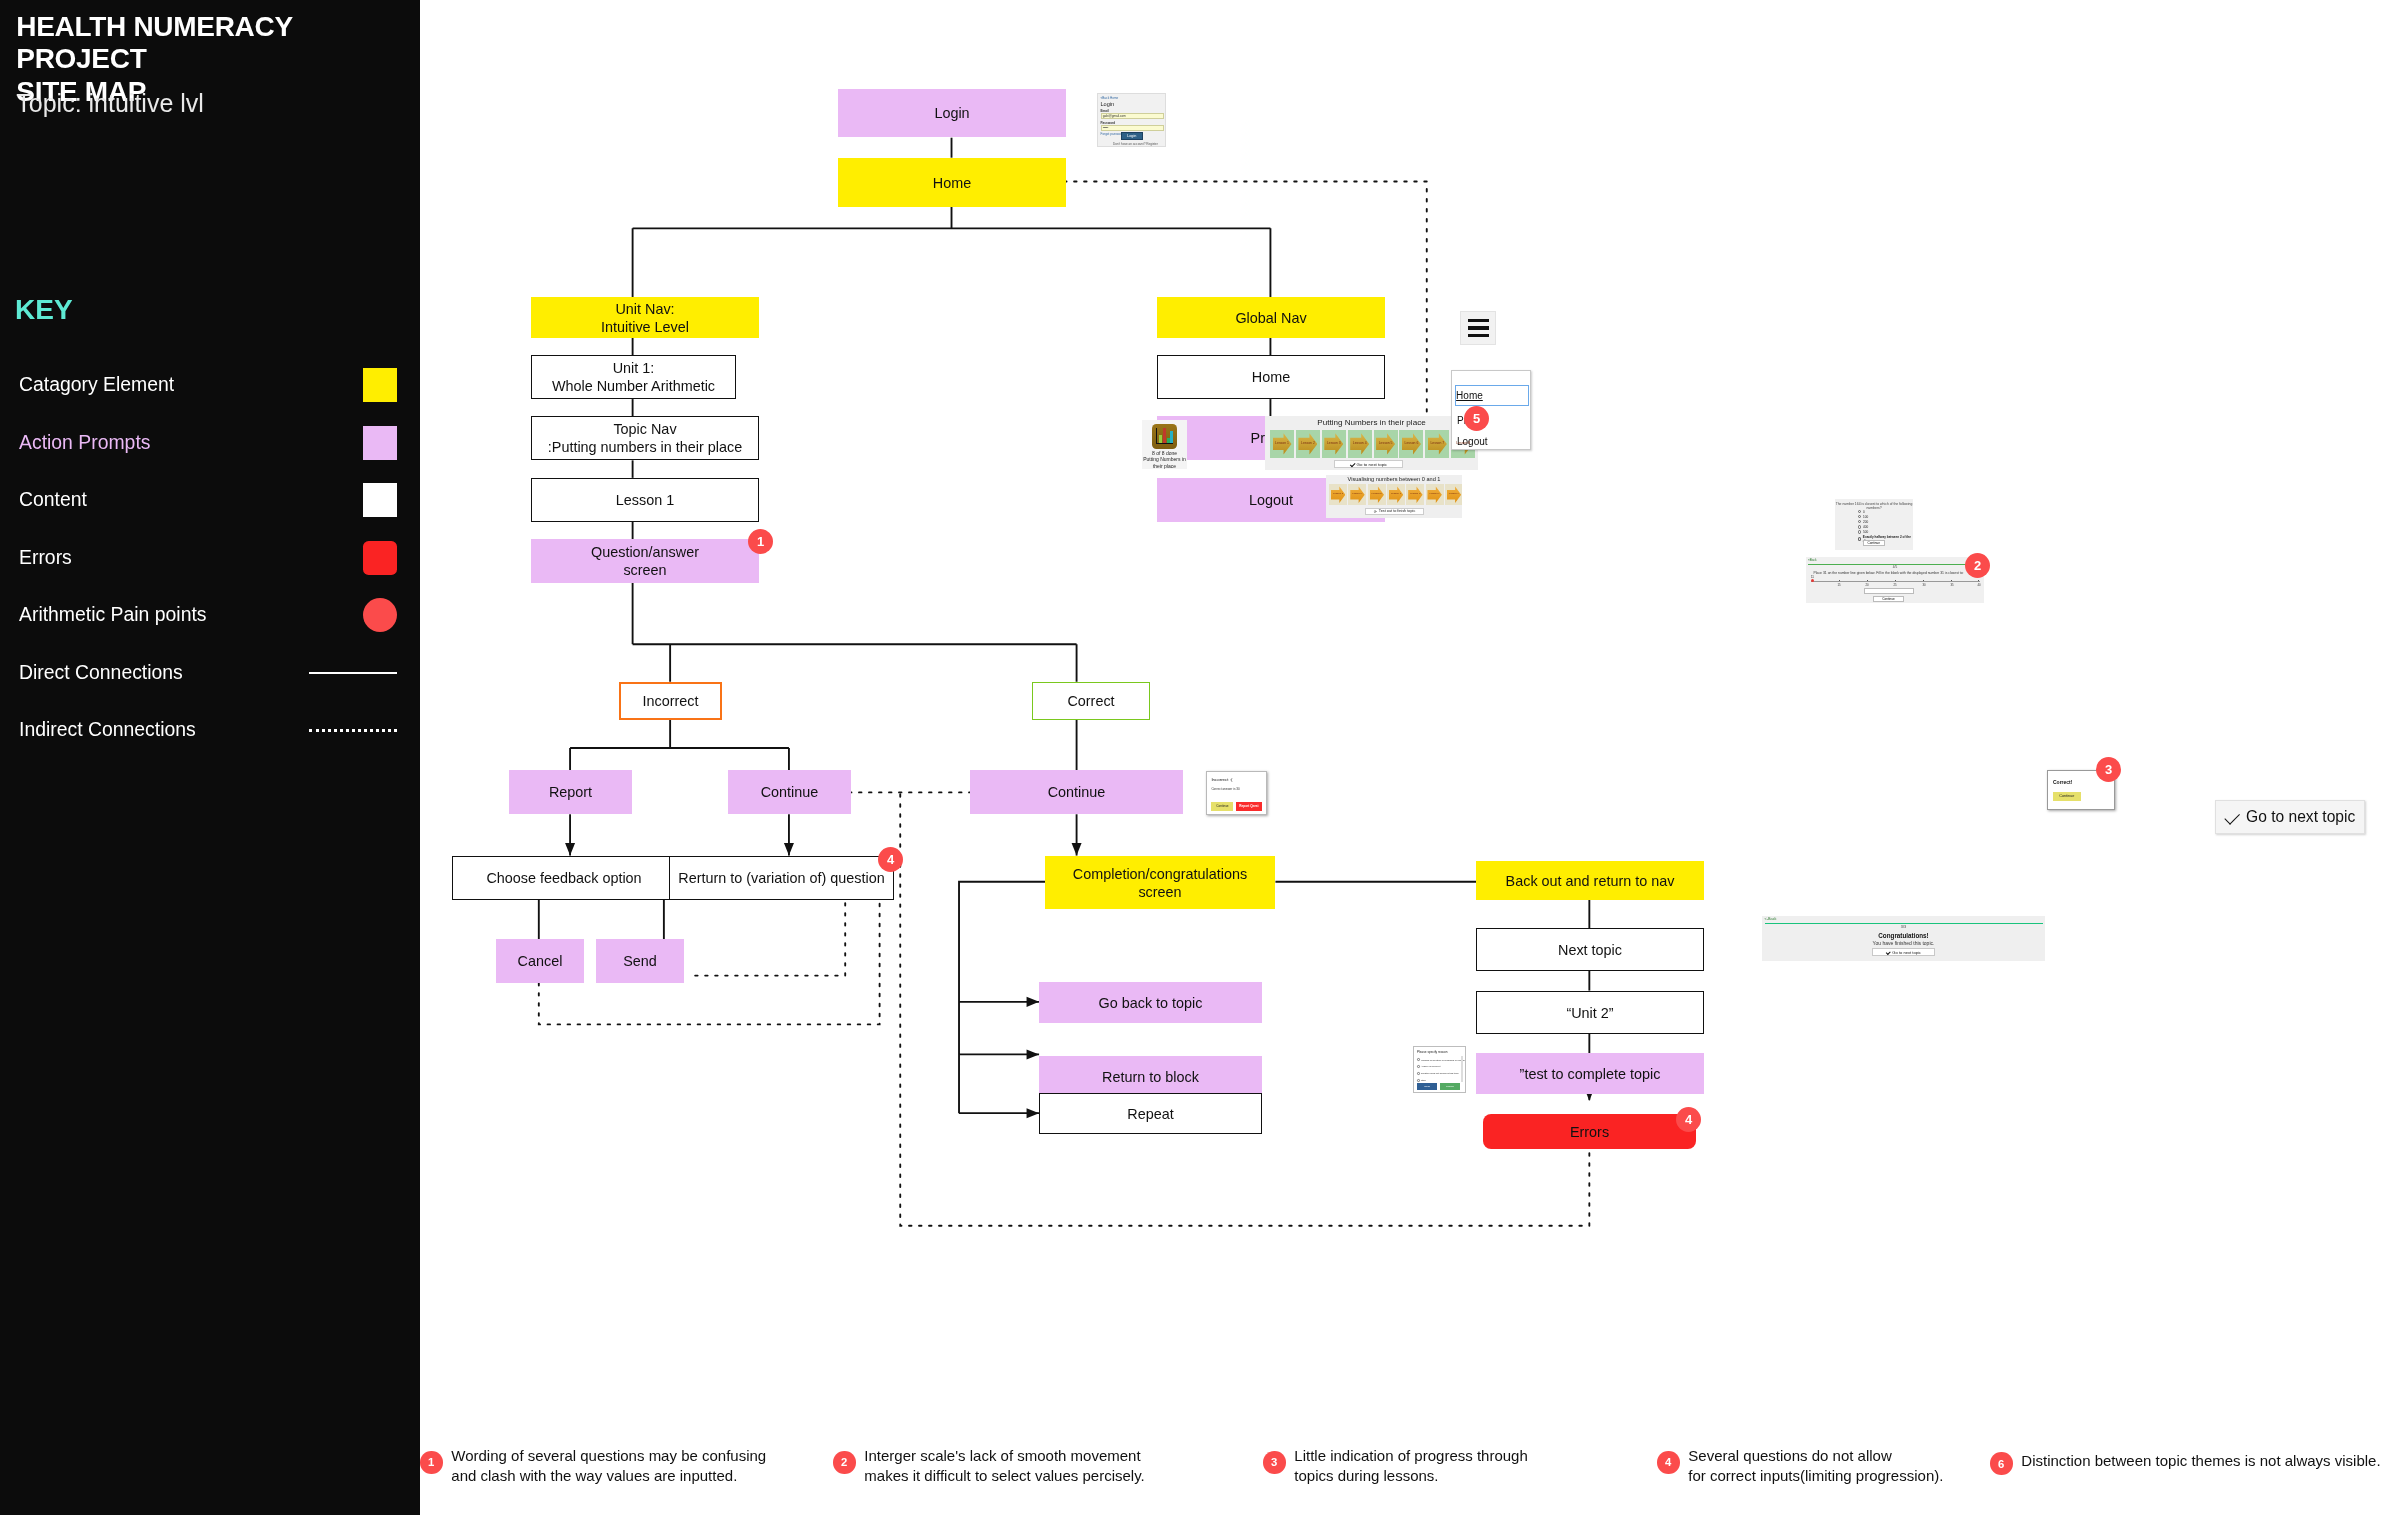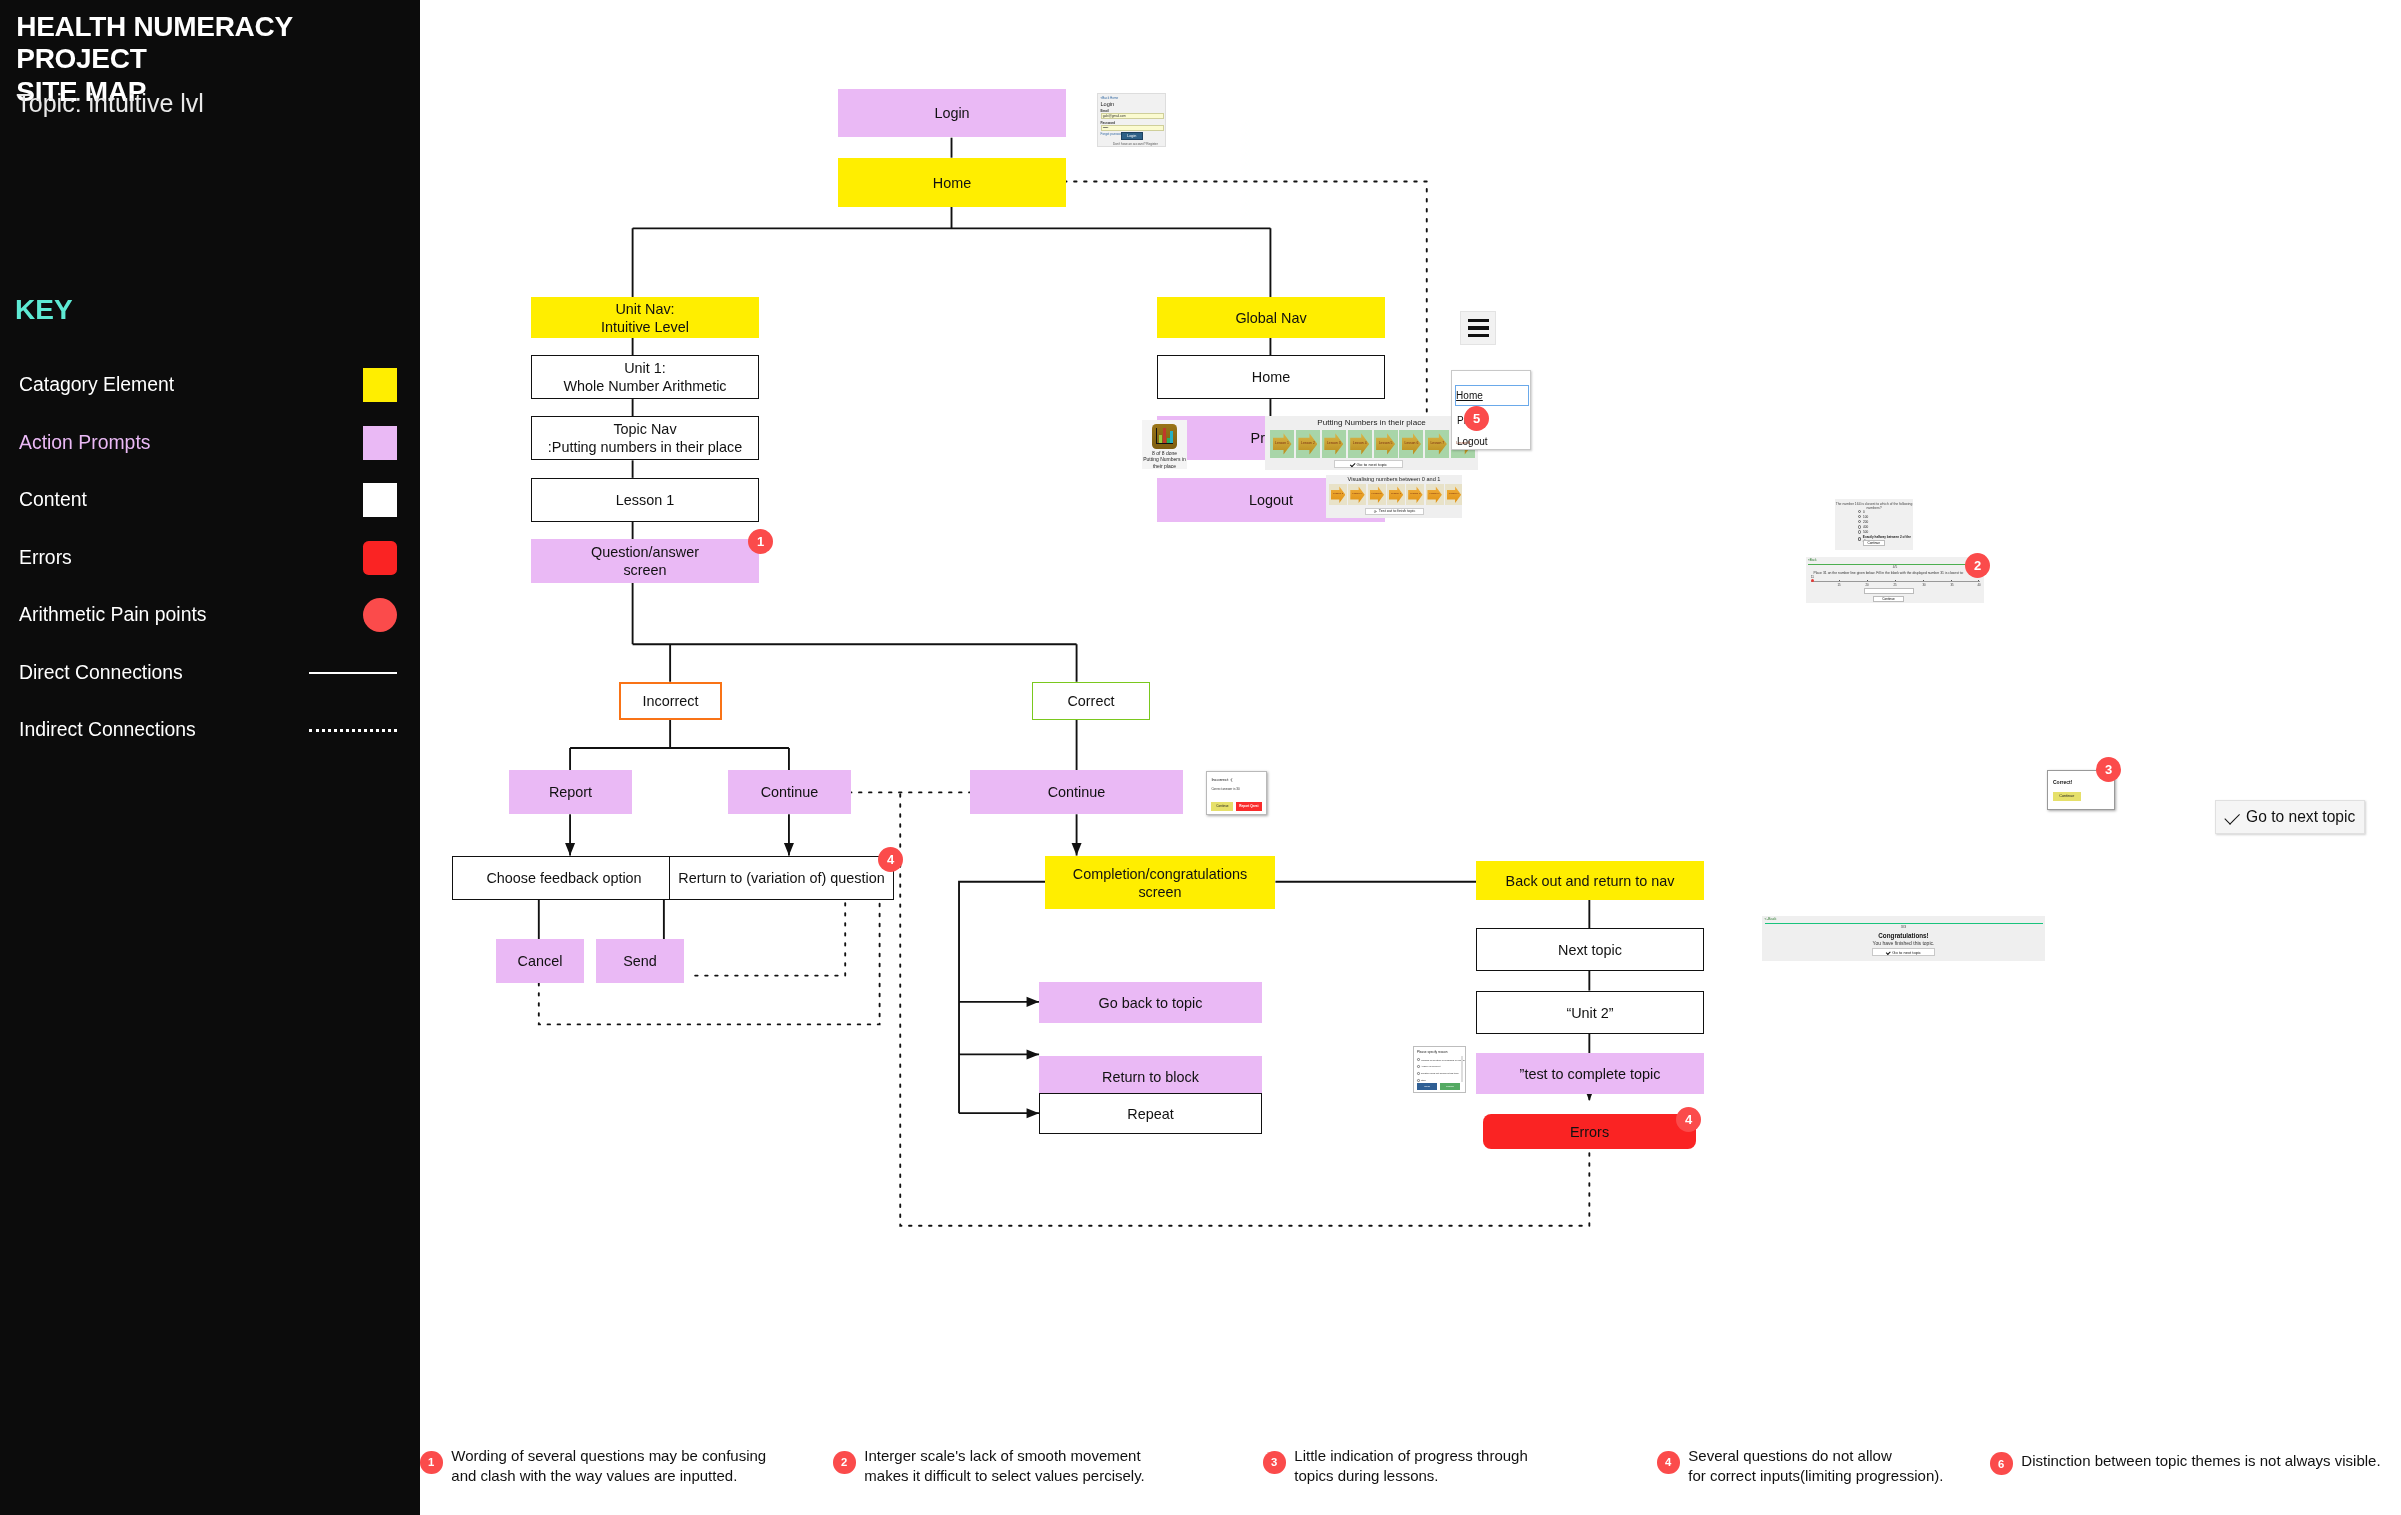--- a/index.html
+++ b/index.html
@@ -339,21 +339,21 @@
       <polygon points="1870,1805 1862,1825 1878,1825"></polygon>
     </g>
   </svg>
 
   <div class="node n-act" style="left:418px; top:89px; width:228px; height:48px;">Login</div>
 
   <div class="node n-cat" style="left:418px; top:158px; width:228px; height:49px;">Home</div>
 
   <div class="node n-cat" style="left:111px; top:297px; width:228px; height:41px;">Unit Nav:
 Intuitive Level</div>
-  <div class="node n-con" style="left:111px; top:355px; width:228px; height:44px;">Unit 1:
+  <div class="node n-con" style="left:111px; top:355px; width:205px; height:44px;">Unit 1:
 Whole Number Arithmetic</div>
   <div class="node n-con" style="left:111px; top:416px; width:228px; height:44px;">Topic Nav
 :Putting numbers in their place</div>
   <div class="node n-con" style="left:111px; top:478px; width:228px; height:44px;">Lesson 1</div>
   <div class="node n-act" style="left:111px; top:539px; width:228px; height:44px;">Question/answer
 screen</div>
 
   <div class="node n-cat" style="left:737px; top:297px; width:228px; height:41px;">Global Nav</div>
   <div class="node n-con" style="left:737px; top:355px; width:228px; height:44px;">Home</div>
   <div class="node n-act" style="left:737px; top:416px; width:228px; height:44px;">Profile</div>

